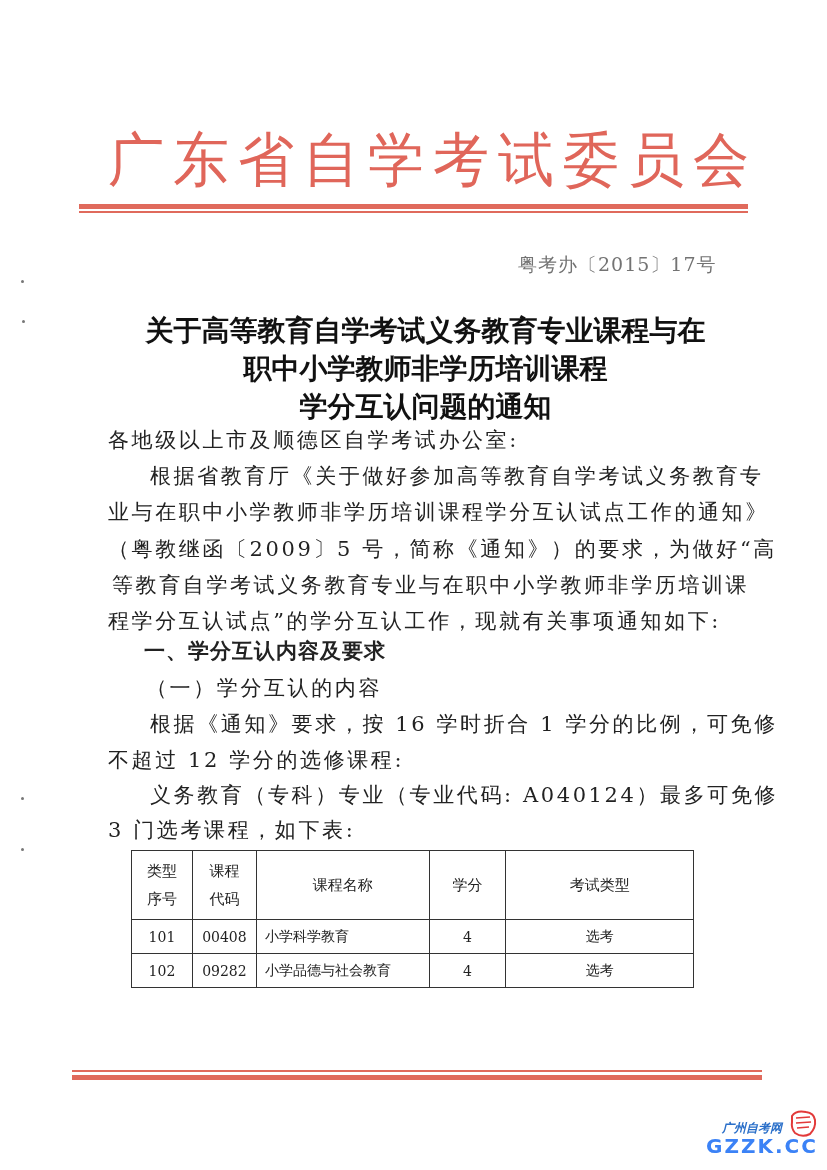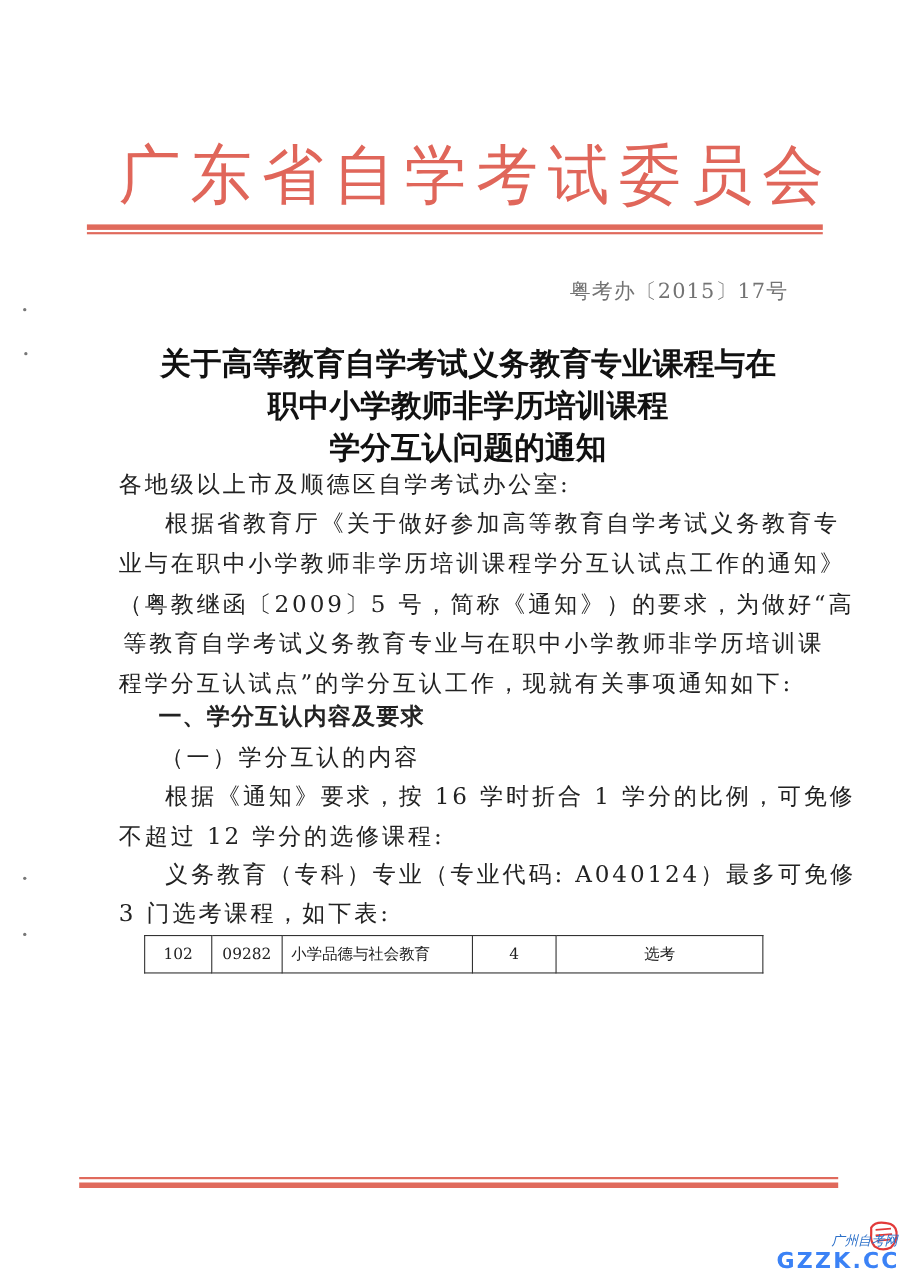--- a/index.html
+++ b/index.html
@@ -36,21 +36,21 @@
   }
   table.course-table td, table.course-table th {
     border: 1px solid #333; text-align: center; padding: 0; font-weight: normal;
   }
   table.course-table th { height: 68px; line-height: 28px; font-size: 15px; }
   table.course-table td { height: 33px; }
   table.course-table td.num { font-family: "DejaVu Serif", "Liberation Serif", serif; font-size: 14px; }
   table.course-table td.name { text-align: left; padding-left: 8px; }
   .margin-dot { width: 3px; height: 3px; background: #777; border-radius: 50%; }
   .watermark { left: 700px; top: 1108px; width: 120px; height: 55px; }
-  .wm-cn { position: absolute; left: 22px; top: 12px; font-size: 12px; font-weight: normal; font-style: italic; color: #2a6fc9; font-family: "DejaVu Sans", "Liberation Sans", sans-serif; white-space: nowrap; margin-left: 34px; }
+  .wm-cn { position: absolute; left: 22px; top: 12px; font-size: 12px; font-weight: bold; font-style: italic; color: #2a6fc9; font-family: "DejaVu Sans", "Liberation Sans", sans-serif; white-space: nowrap; }
   .wm-en { position: absolute; left: 6px; top: 26px; font-size: 20px; font-weight: bold; color: #3b82f6; letter-spacing: 2px; font-family: "DejaVu Sans", "Liberation Sans", sans-serif; white-space: nowrap; }
   .wm-fist { position: absolute; left: 86px; top: 0px; width: 32px; height: 32px; }
 </style>
 </head>
 <body>
 
 <div class="abs org-title">广东省自学考试委员会</div>
 <div class="abs red-line-thick" style="left:79px; top:204px; width:669px; height:5px;"></div>
 <div class="abs red-line-thin" style="left:79px; top:211px; width:669px; height:2px;"></div>
 
@@ -79,20 +79,40 @@
 
 <table class="course-table">
   <colgroup>
     <col style="width:61px">
       <col style="width:64px">
       <col style="width:173px">
       <col style="width:77px">
       <col style="width:188px">
   </colgroup>
   <tbody>
+      <tr>
+    <th>
+      <div>类型</div>
+      <div>序号</div>
+    </th>
+    <th>
+      <div>课程</div>
+      <div>代码</div>
+    </th>
+    <th>课程名称</th>
+    <th>学分</th>
+    <th>考试类型</th>
+  </tr>
+  <tr>
+    <td class="num">101</td>
+    <td class="num">00408</td>
+    <td class="name">小学科学教育</td>
+    <td class="num">4</td>
+    <td>选考</td>
+  </tr>
   <tr>
     <td class="num">102</td>
     <td class="num">09282</td>
     <td class="name">小学品德与社会教育</td>
     <td class="num">4</td>
     <td>选考</td>
   </tr>
 </tbody>
   </table>
 

